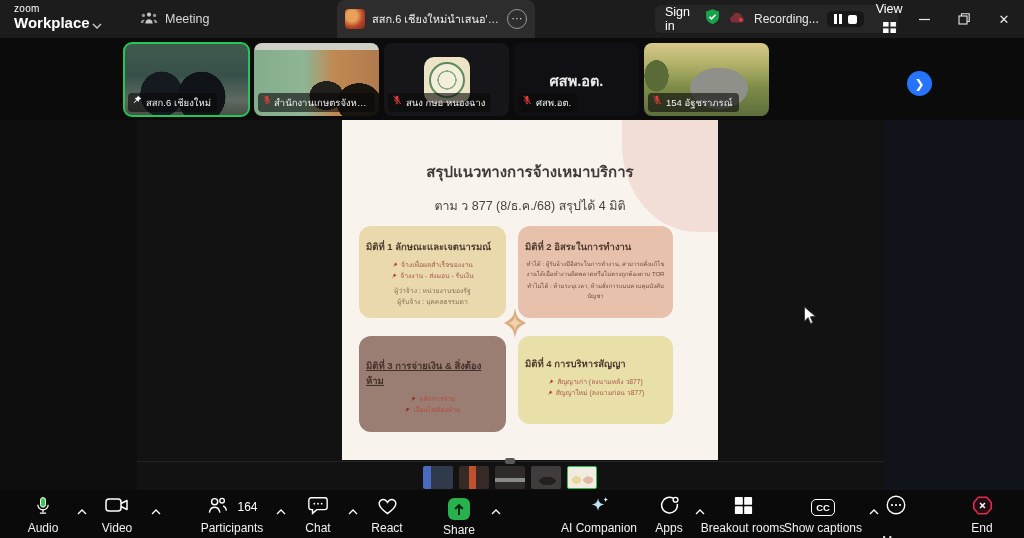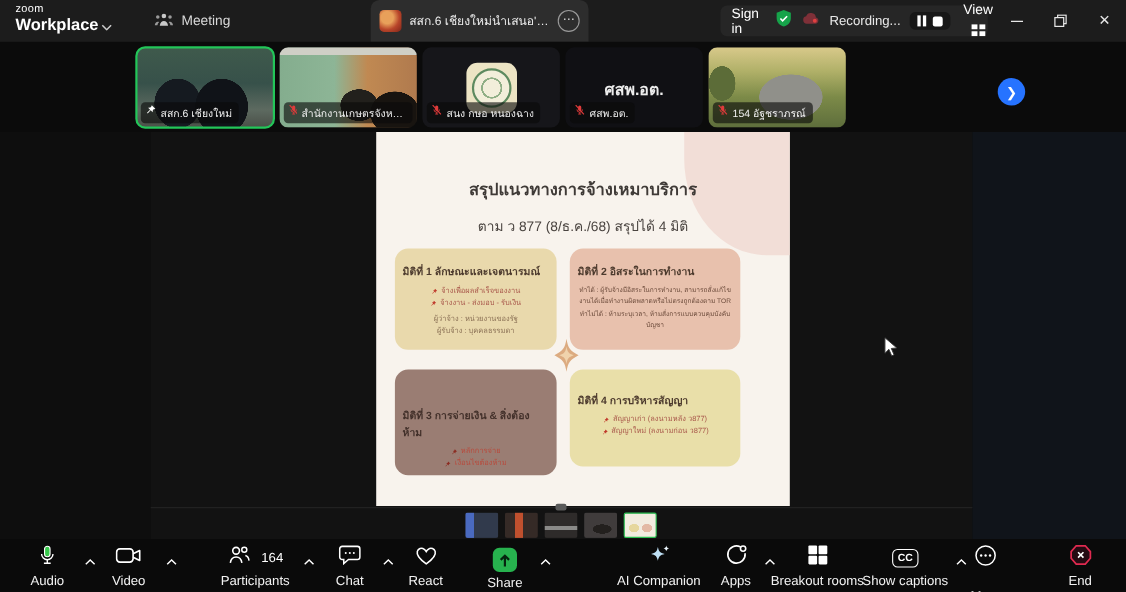--- a/index.html
+++ b/index.html
@@ -297,21 +297,21 @@
         <div class="ln plain">ผู้รับจ้าง : บุคคลธรรมดา</div>
       </div>
 
       <div class="bx bx2">
         <h4>มิติที่ 2 อิสระในการทำงาน</h4>
         <div class="para">ทำได้ : ผู้รับจ้างมีอิสระในการทำงาน, สามารถสั่งแก้ไขงานได้เมื่อทำงานผิดพลาดหรือไม่ตรงถูกต้องตาม TOR</div>
         <div class="para">ทำไม่ได้ : ห้ามระบุเวลา, ห้ามสั่งการแบบควบคุมบังคับบัญชา</div>
       </div>
 
       <div class="bx bx3">
-        <h4 style="margin-top:26px;">มิติที่ 3 การจ่ายเงิน &amp; สิ่งต้องห้าม</h4>
+        <h4 style="margin-top:14px;text-decoration:underline;">มิติที่ 3 การจ่ายเงิน &amp; สิ่งต้องห้าม</h4>
         <div class="ln">
             <svg width="6" height="6" viewBox="0 0 12 12">
               <path d="M7 1l4 4-2 .4-.8.8-.3 2.3-2-2L2.6 10 2 9.4l3.4-3.4-2-2 2.3-.3z" fill="#8c2c22"></path>
             </svg>
             <span>หลักการจ่าย</span>
           </div>
         <div class="ln">
             <svg width="6" height="6" viewBox="0 0 12 12">
               <path d="M7 1l4 4-2 .4-.8.8-.3 2.3-2-2L2.6 10 2 9.4l3.4-3.4-2-2 2.3-.3z" fill="#8c2c22"></path>
             </svg>

